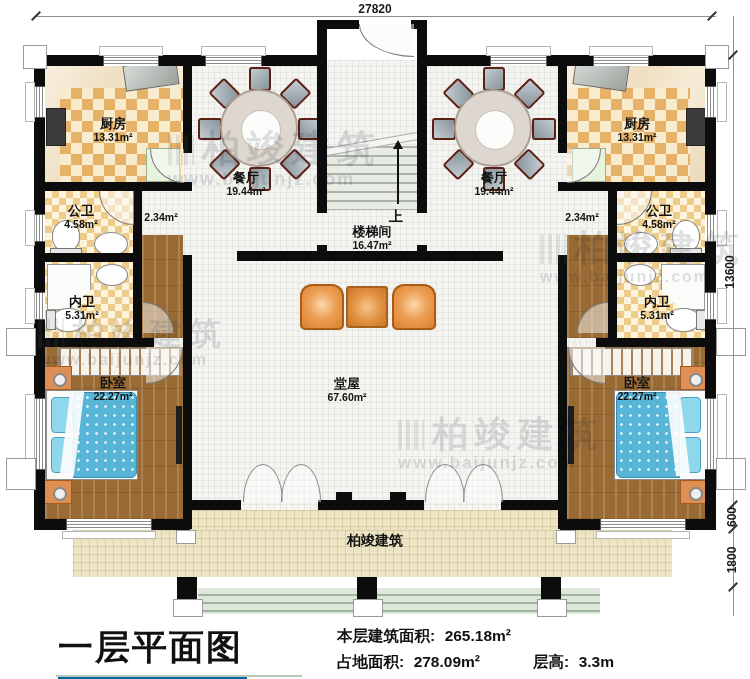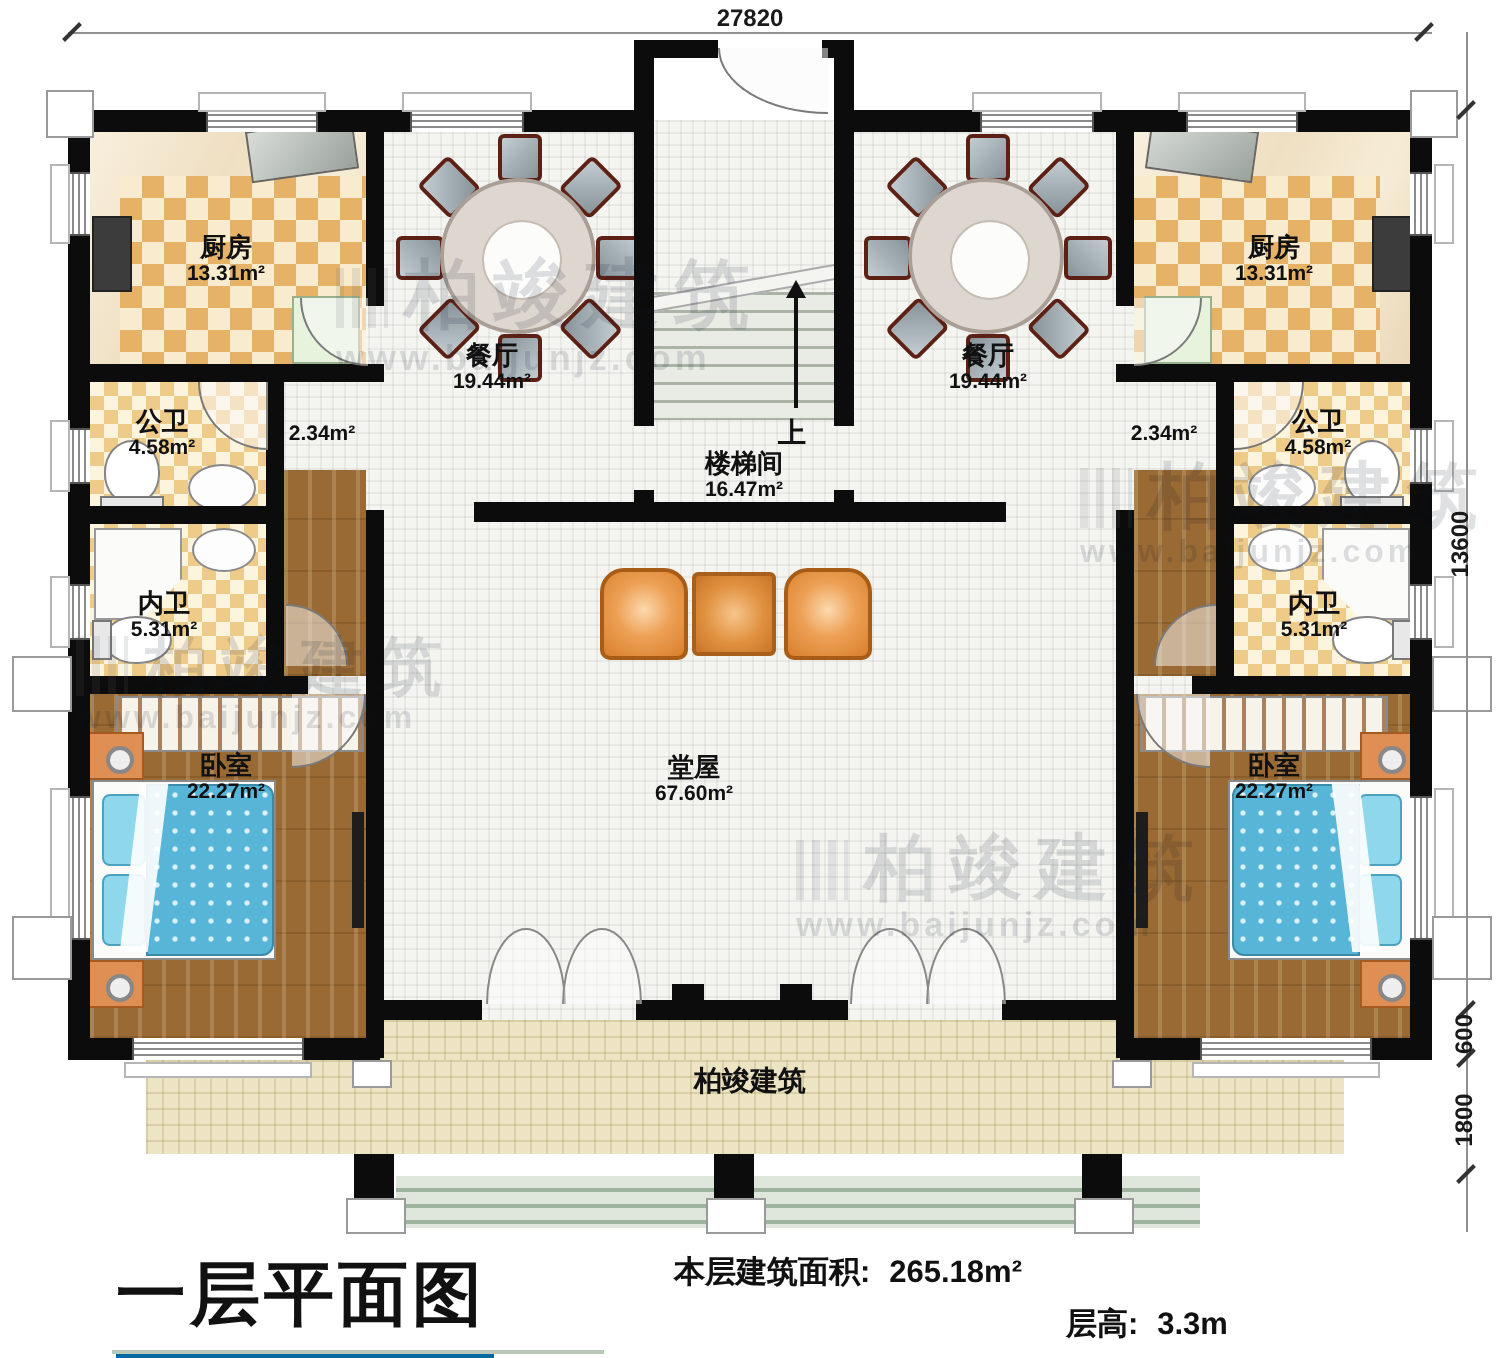--- a/index.html
+++ b/index.html
@@ -384,19 +384,23 @@
 
   <div style="position:absolute;left:0;top:618px;width:750px;height:61px;background:#fff;">
     <div style="position:absolute;left:58px;top:6px;border-bottom:6px solid #0369a1;padding:0 4px 5px 0;">
       <span style="font-size:35px;font-weight:bold;color:#111;letter-spacing:2px;">一层平面图</span>
     </div>
     <div style="position:absolute;left:56px;top:57px;width:246px;height:2px;background:#b9c9b9;"></div>
     <div class="tb-line" style="left:337px;top:8px;">
       <span class="tb-label">本层建筑面积:</span>
       <span class="tb-label" style="margin-left:5px;">265.18m²</span>
     </div>
+    <div class="tb-line" style="left:337px;top:34px;">
+      <span class="tb-label">占地面积:</span>
+      <span class="tb-label" style="margin-left:5px;">278.09m²</span>
+    </div>
     <div class="tb-line" style="left:533px;top:34px;">
       <span class="tb-label">层高:</span>
       <span class="tb-label" style="margin-left:5px;">3.3m</span>
     </div>
   </div>
 
 </div>
 
 </body></html>

